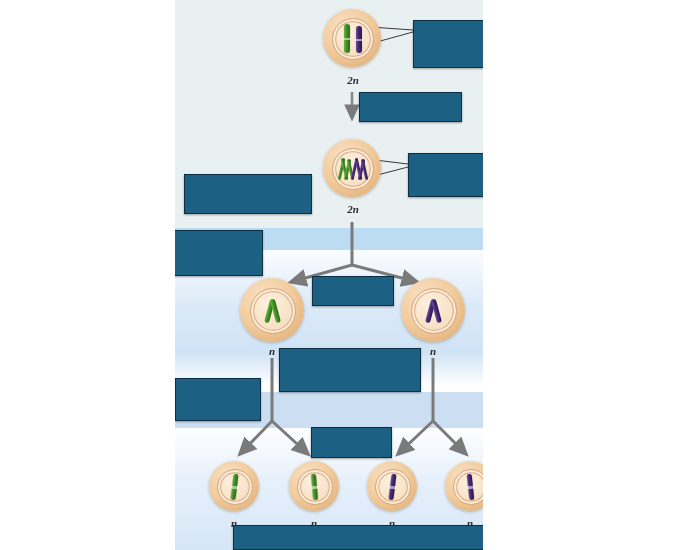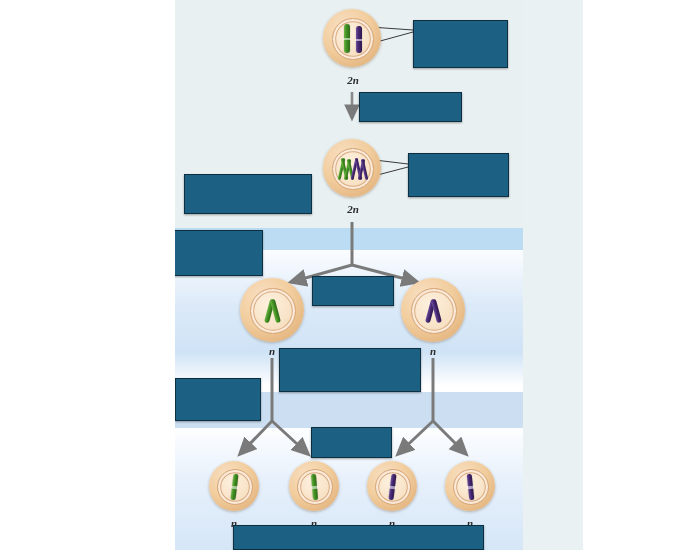--- a/index.html
+++ b/index.html
@@ -18,21 +18,21 @@
     width: 700px;
     height: 550px;
     background: #ffffff;
   }
 
   
   #diagram {
     position: absolute;
     left: 175px;
     top: 0px;
-    width: 408px;
+    width: 308px;
     height: 550px;
     overflow: hidden;
     background: #eaf1f2;
   }
 
   
   .band {
     position: absolute;
     left: 0;
     width: 348px;

